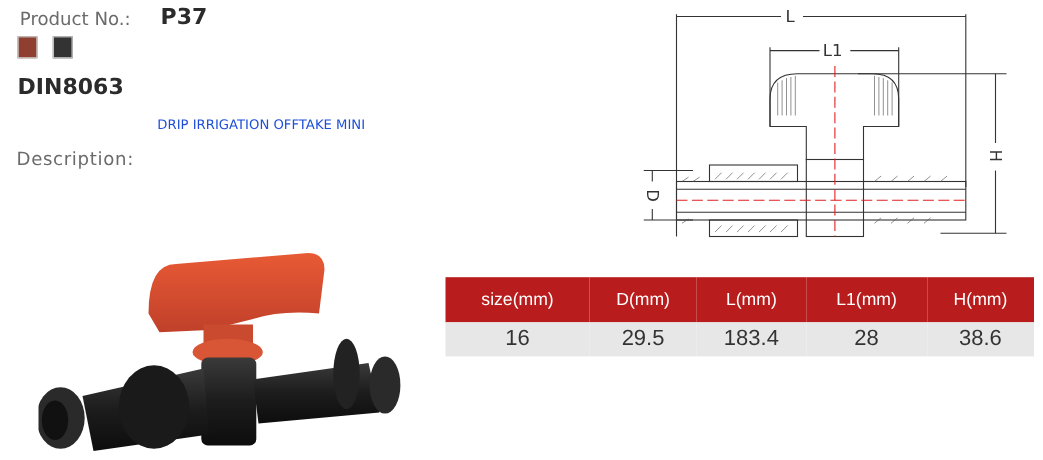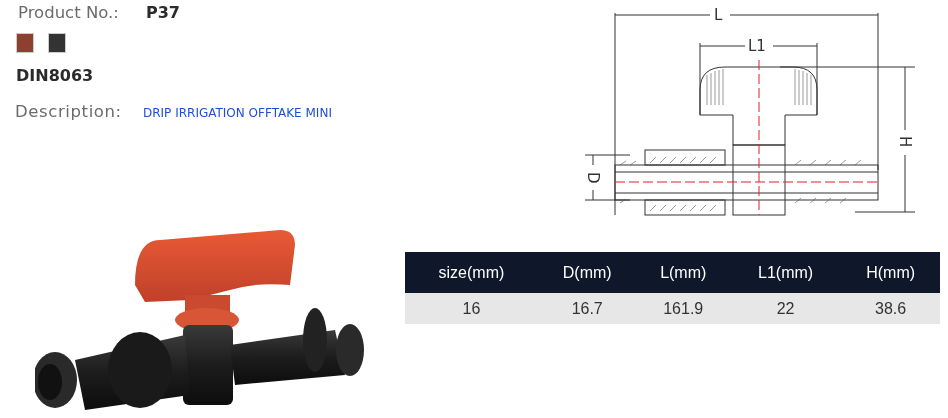--- a/index.html
+++ b/index.html
@@ -1,48 +1,48 @@
 <!DOCTYPE html>
 <html><head>
   <meta charset="utf-8">
   <style>
     html, body { margin: 0; padding: 0; background: #ffffff; }
     body { width: 948px; height: 418px; position: relative; overflow: hidden;
            font-family: "DejaVu Sans", sans-serif; color: #333; }
     .info { position: absolute; left: 0; top: 0; }
     .row { position: absolute; display: flex; align-items: flex-end; white-space: nowrap; }
     .label { color: #6b6b6b; font-size: 16.5px; display: inline-block; }
-    .val-bold { color: #2b2b2b; font-weight: bold; font-size: 16px; }
+    .val-bold { color: #2b2b2b; font-weight: bold; font-size: 20px; }
     .swatch { width: 18px; height: 20px; display: inline-block; border: 1px solid #ccc; box-sizing: border-box; }
     .desc { color: #1d4ed8; font-size: 12px; line-height: 22px; }
     .table { position: absolute; left: 405px; top: 252px; width: 535px; border-collapse: collapse;
              font-family: "Liberation Sans", sans-serif; }
-    .table th { background: #0f172a; color: #ffffff; font-weight: normal; font-size: 16px; height: 41px; padding: 0; }
-    .table td { background: #e7e7e7; color: #333; font-size: 16px; height: 31px; text-align: center; padding: 0; }
+    .table th { background: #b91c1c; color: #ffffff; font-weight: normal; font-size: 16px; height: 41px; padding: 0; }
+    .table td { background: #e7e7e7; color: #333; font-size: 20px; height: 31px; text-align: center; padding: 0; }
     .drawing { position: absolute; left: 585px; top: 5px; }
     .photo { position: absolute; left: 35px; top: 210px; }
   </style>
 </head>
 <body>
 
 <div class="info">
   <div class="row" style="left:18px; top:3px;">
     <span class="label" style="width:128px;">Product No.:</span>
     <span class="val-bold">P37</span>
   </div>
   <div class="row" style="left:16px; top:33px;">
     <span class="swatch" id="sw0" style="background: rgb(142, 63, 48);"></span>
     <span style="width:14px;display:inline-block"></span>
     <span class="swatch" id="sw1" style="background: rgb(51, 51, 51);"></span>
   </div>
   <div class="row" style="left:16px; top:66px;">
     <span class="val-bold">DIN8063</span>
   </div>
   <div class="row" style="left:15px; top:102px; align-items:flex-start;">
-    <span class="label" style="width:128px; letter-spacing:0.6px;">Description:</span>
+    <span class="label" style="width:128px; letter-spacing:0.6px;margin-top:33px;">Description:</span>
     <div class="desc">
       <div>DRIP IRRIGATION OFFTAKE MINI</div>
     </div>
   </div>
 </div>
 
 <svg class="drawing" width="340" height="215" viewBox="0 0 340 215">
   <g stroke="#333" stroke-width="1" fill="none">
 
     <line x1="30" y1="8" x2="30" y2="210"></line>
@@ -122,19 +122,19 @@
       <th>size(mm)</th>
       <th>D(mm)</th>
       <th>L(mm)</th>
       <th>L1(mm)</th>
       <th>H(mm)</th>
     </tr>
   </thead>
   <tbody>
     <tr>
       <td>16</td>
-      <td>16.7</td>
-      <td>161.9</td>
-      <td>22</td>
+      <td>29.5</td>
+      <td>183.4</td>
+      <td>28</td>
       <td>38.6</td>
     </tr>
   </tbody>
 </table>
 
 </body></html>

